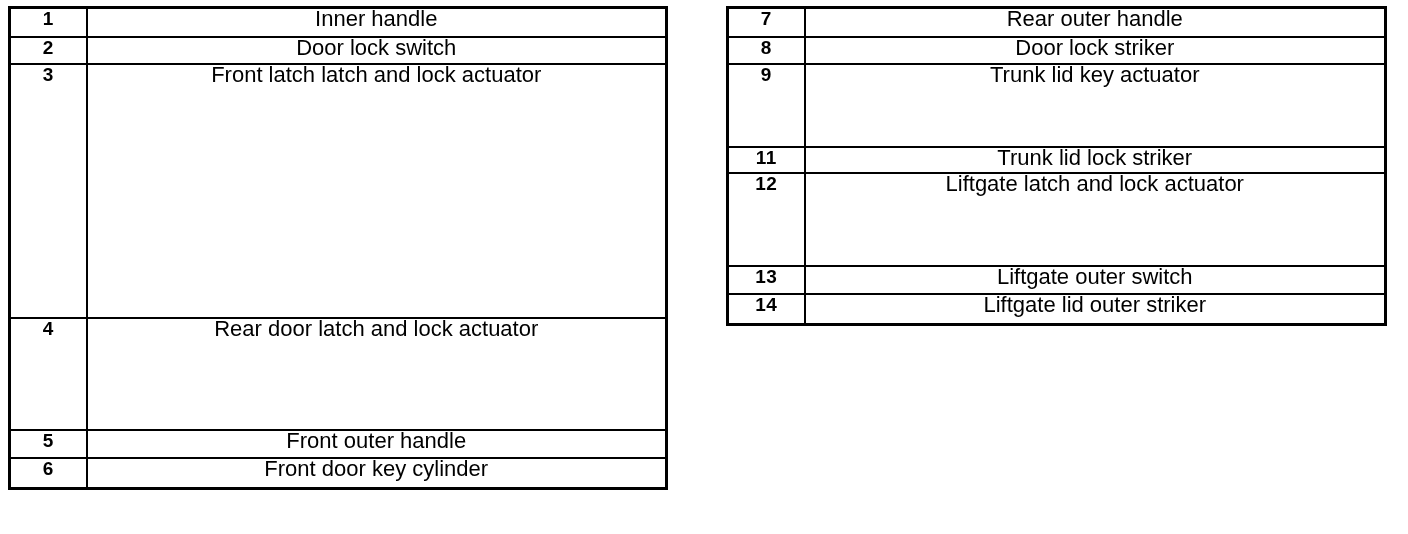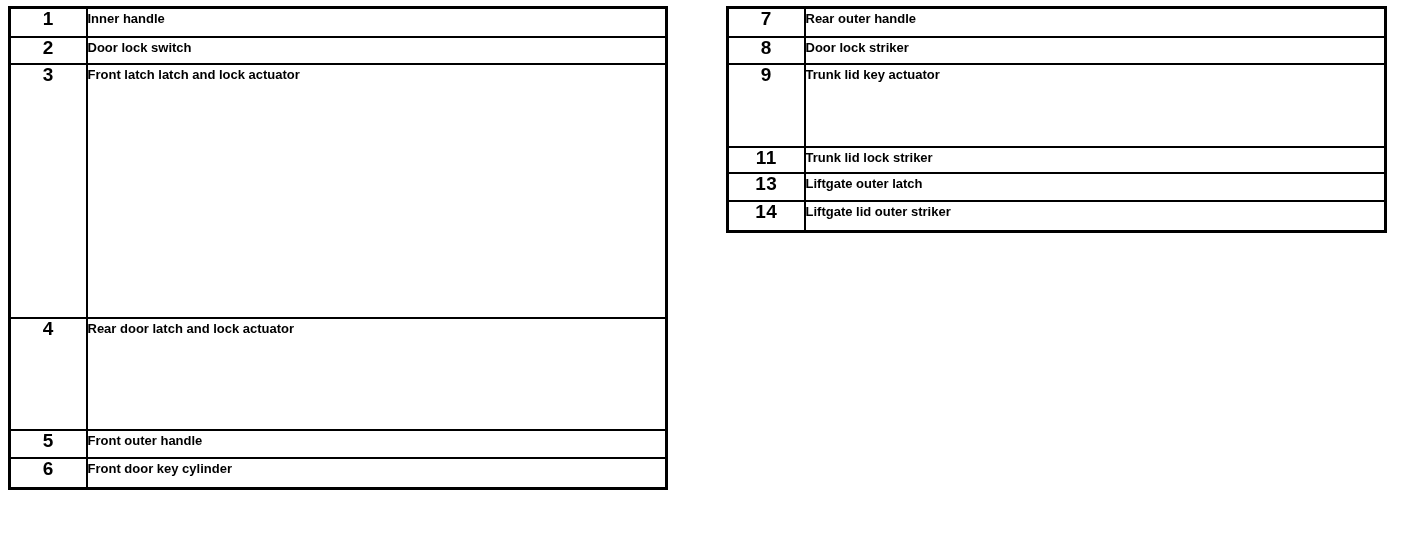--- a/index.html
+++ b/index.html
@@ -49,24 +49,24 @@
   .num-cell {
     text-align: center;
     font-size: 19px;
     line-height: 19px;
     font-weight: 700;
     padding-top: 8px;
     letter-spacing: 0.5px;
   }
 
   .label-cell {
-    text-align: left;
-    font-size: 13px;
+    text-align: center;
+    font-size: 22px;
     line-height: 20px;
-    font-weight: 700;
+    font-weight: 400;
     padding: 7px 0 0 8px;
     white-space: nowrap;
   }
 
   
   tr.h-35  td { height: 27px; }
   tr.h-33  td { height: 25px; }
   tr.h-260 td { height: 252px; }
   tr.h-118 td { height: 110px; }
   tr.h-34  td { height: 26px; }
@@ -129,23 +129,27 @@
           <td class="label-cell">Door lock striker</td>
         </tr>
         <tr class="h-89">
           <td class="num-cell">9</td>
           <td class="label-cell">Trunk lid key actuator</td>
         </tr>
         <tr class="h-32">
           <td class="num-cell">11</td>
           <td class="label-cell">Trunk lid lock striker</td>
         </tr>
+        <tr class="h-99">
+          <td class="num-cell">12</td>
+          <td class="label-cell">Liftgate latch and lock actuator</td>
+        </tr>
         <tr class="h-34">
           <td class="num-cell">13</td>
-          <td class="label-cell">Liftgate outer latch</td>
+          <td class="label-cell">Liftgate outer switch</td>
         </tr>
         <tr class="h-36">
           <td class="num-cell">14</td>
           <td class="label-cell">Liftgate lid outer striker</td>
         </tr>
       </tbody>
   </table>
 
 </div>
 

